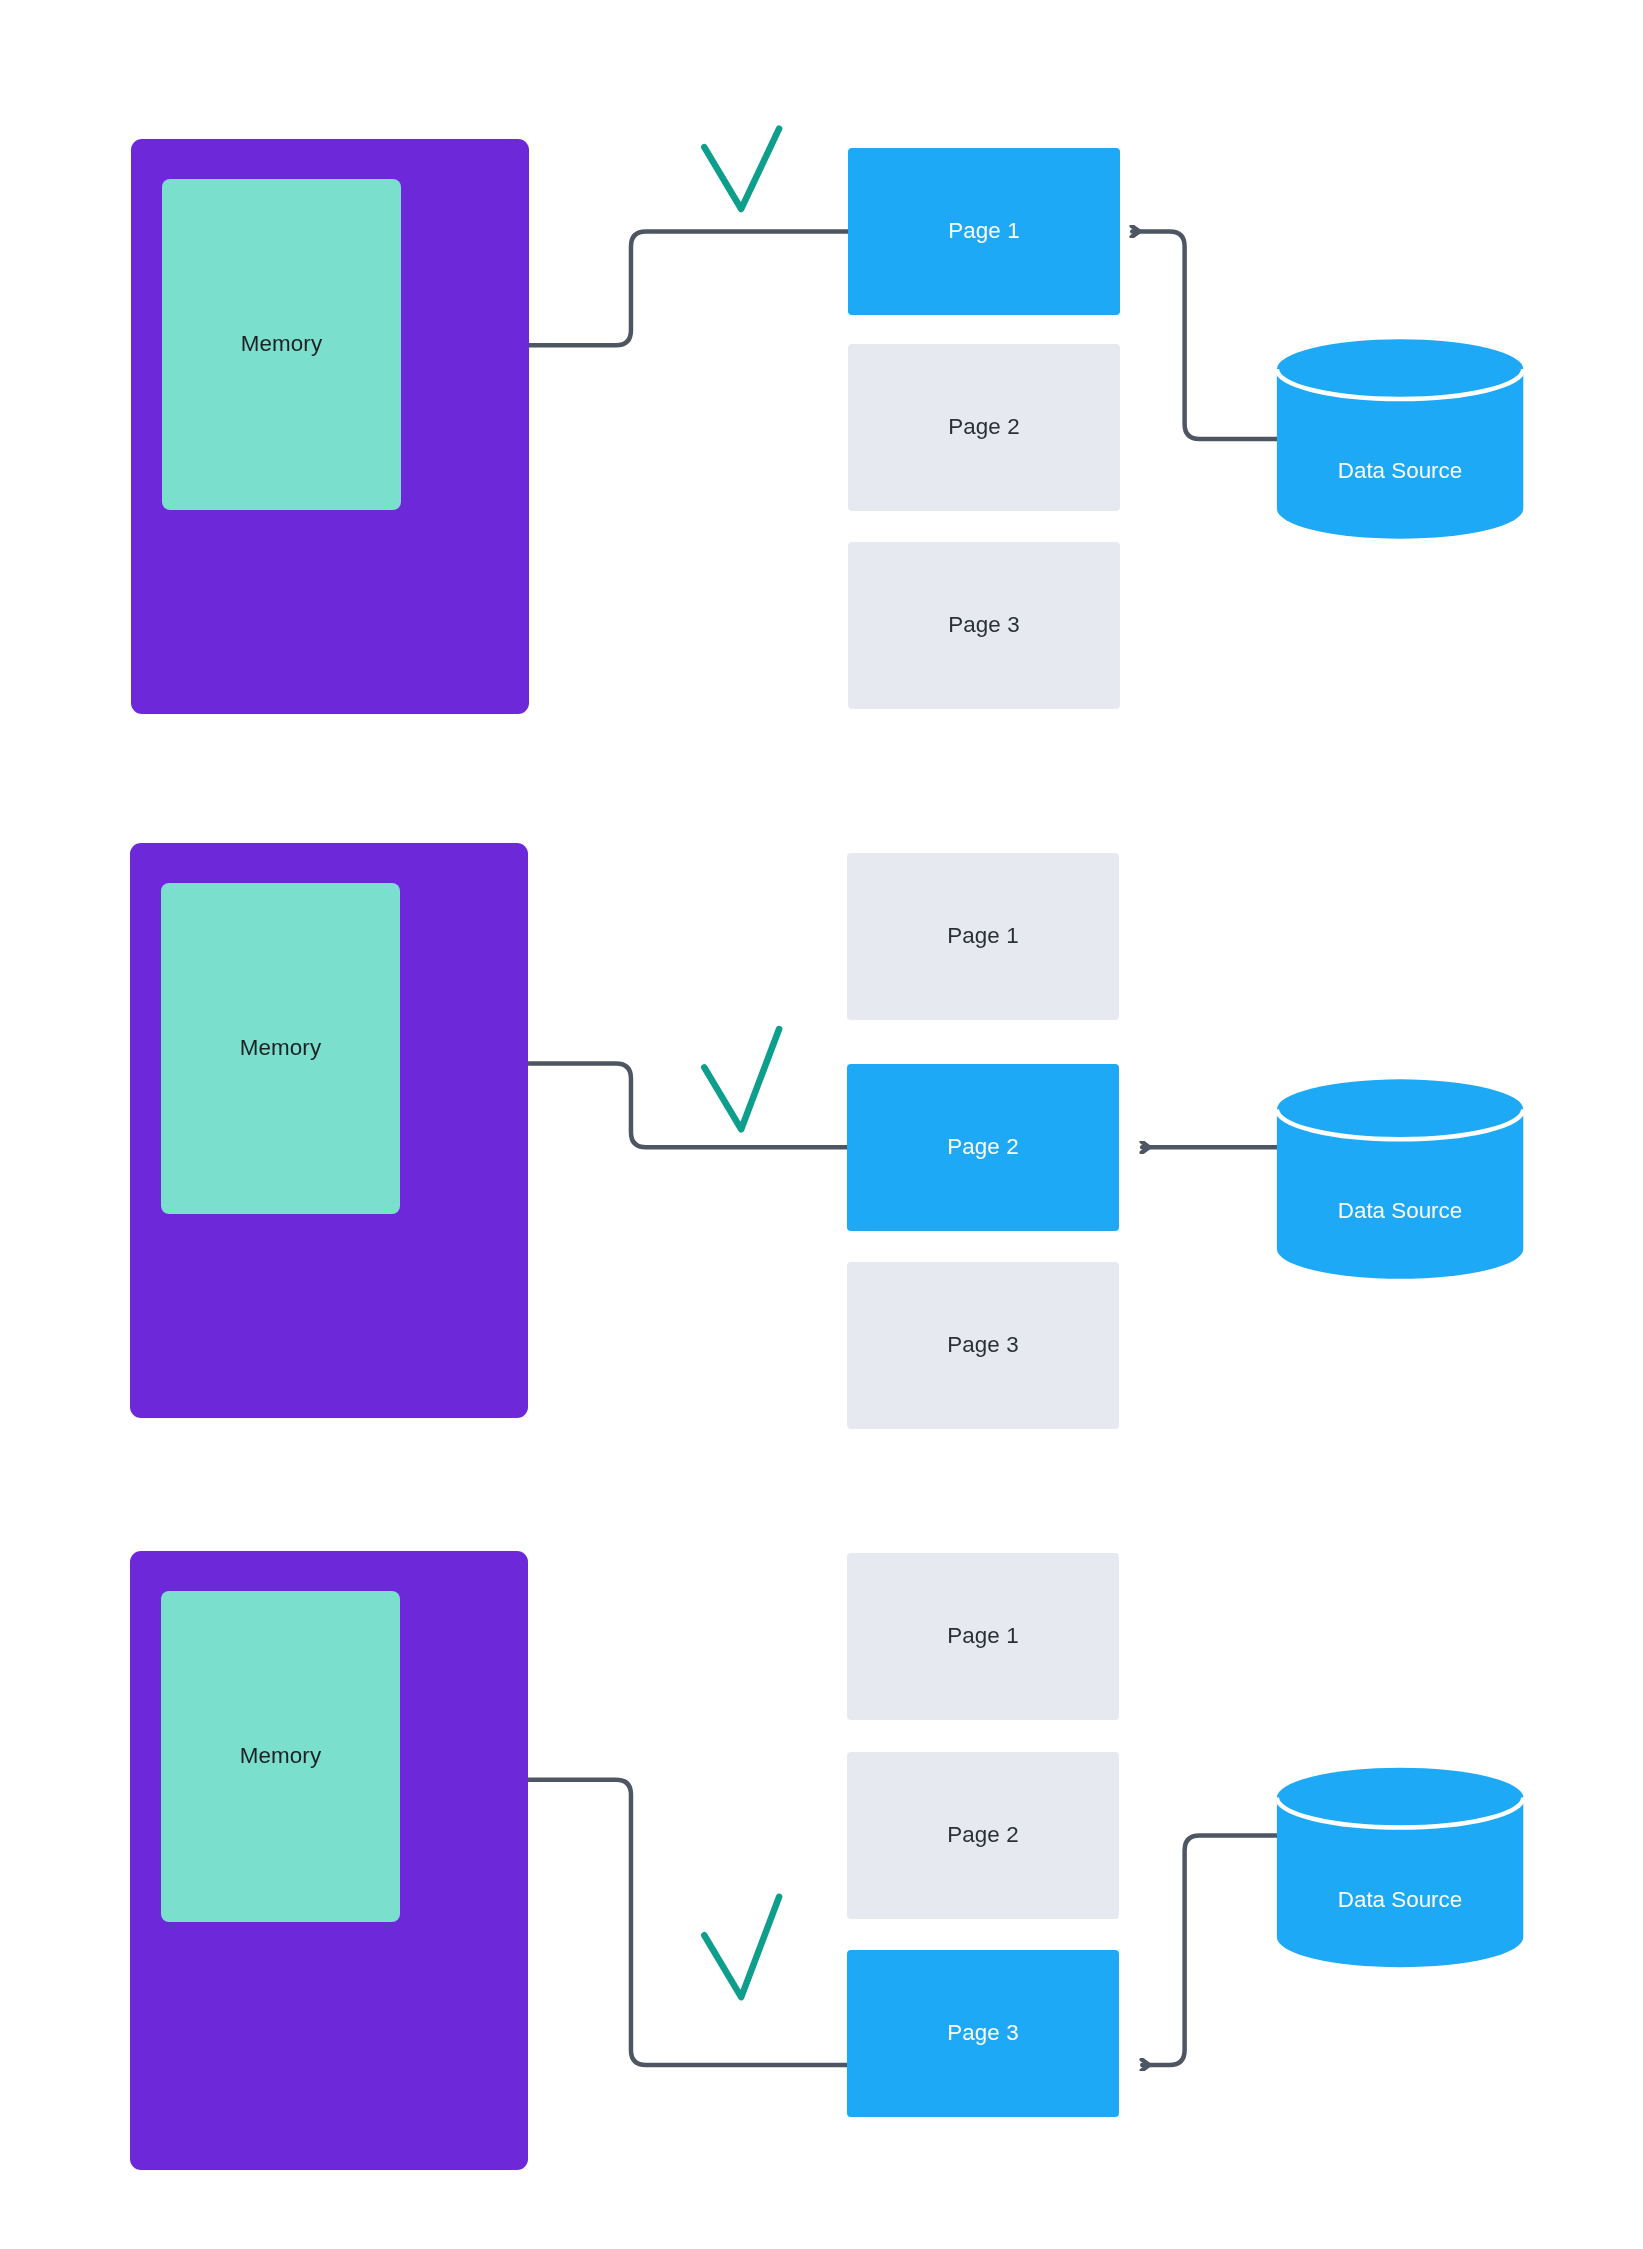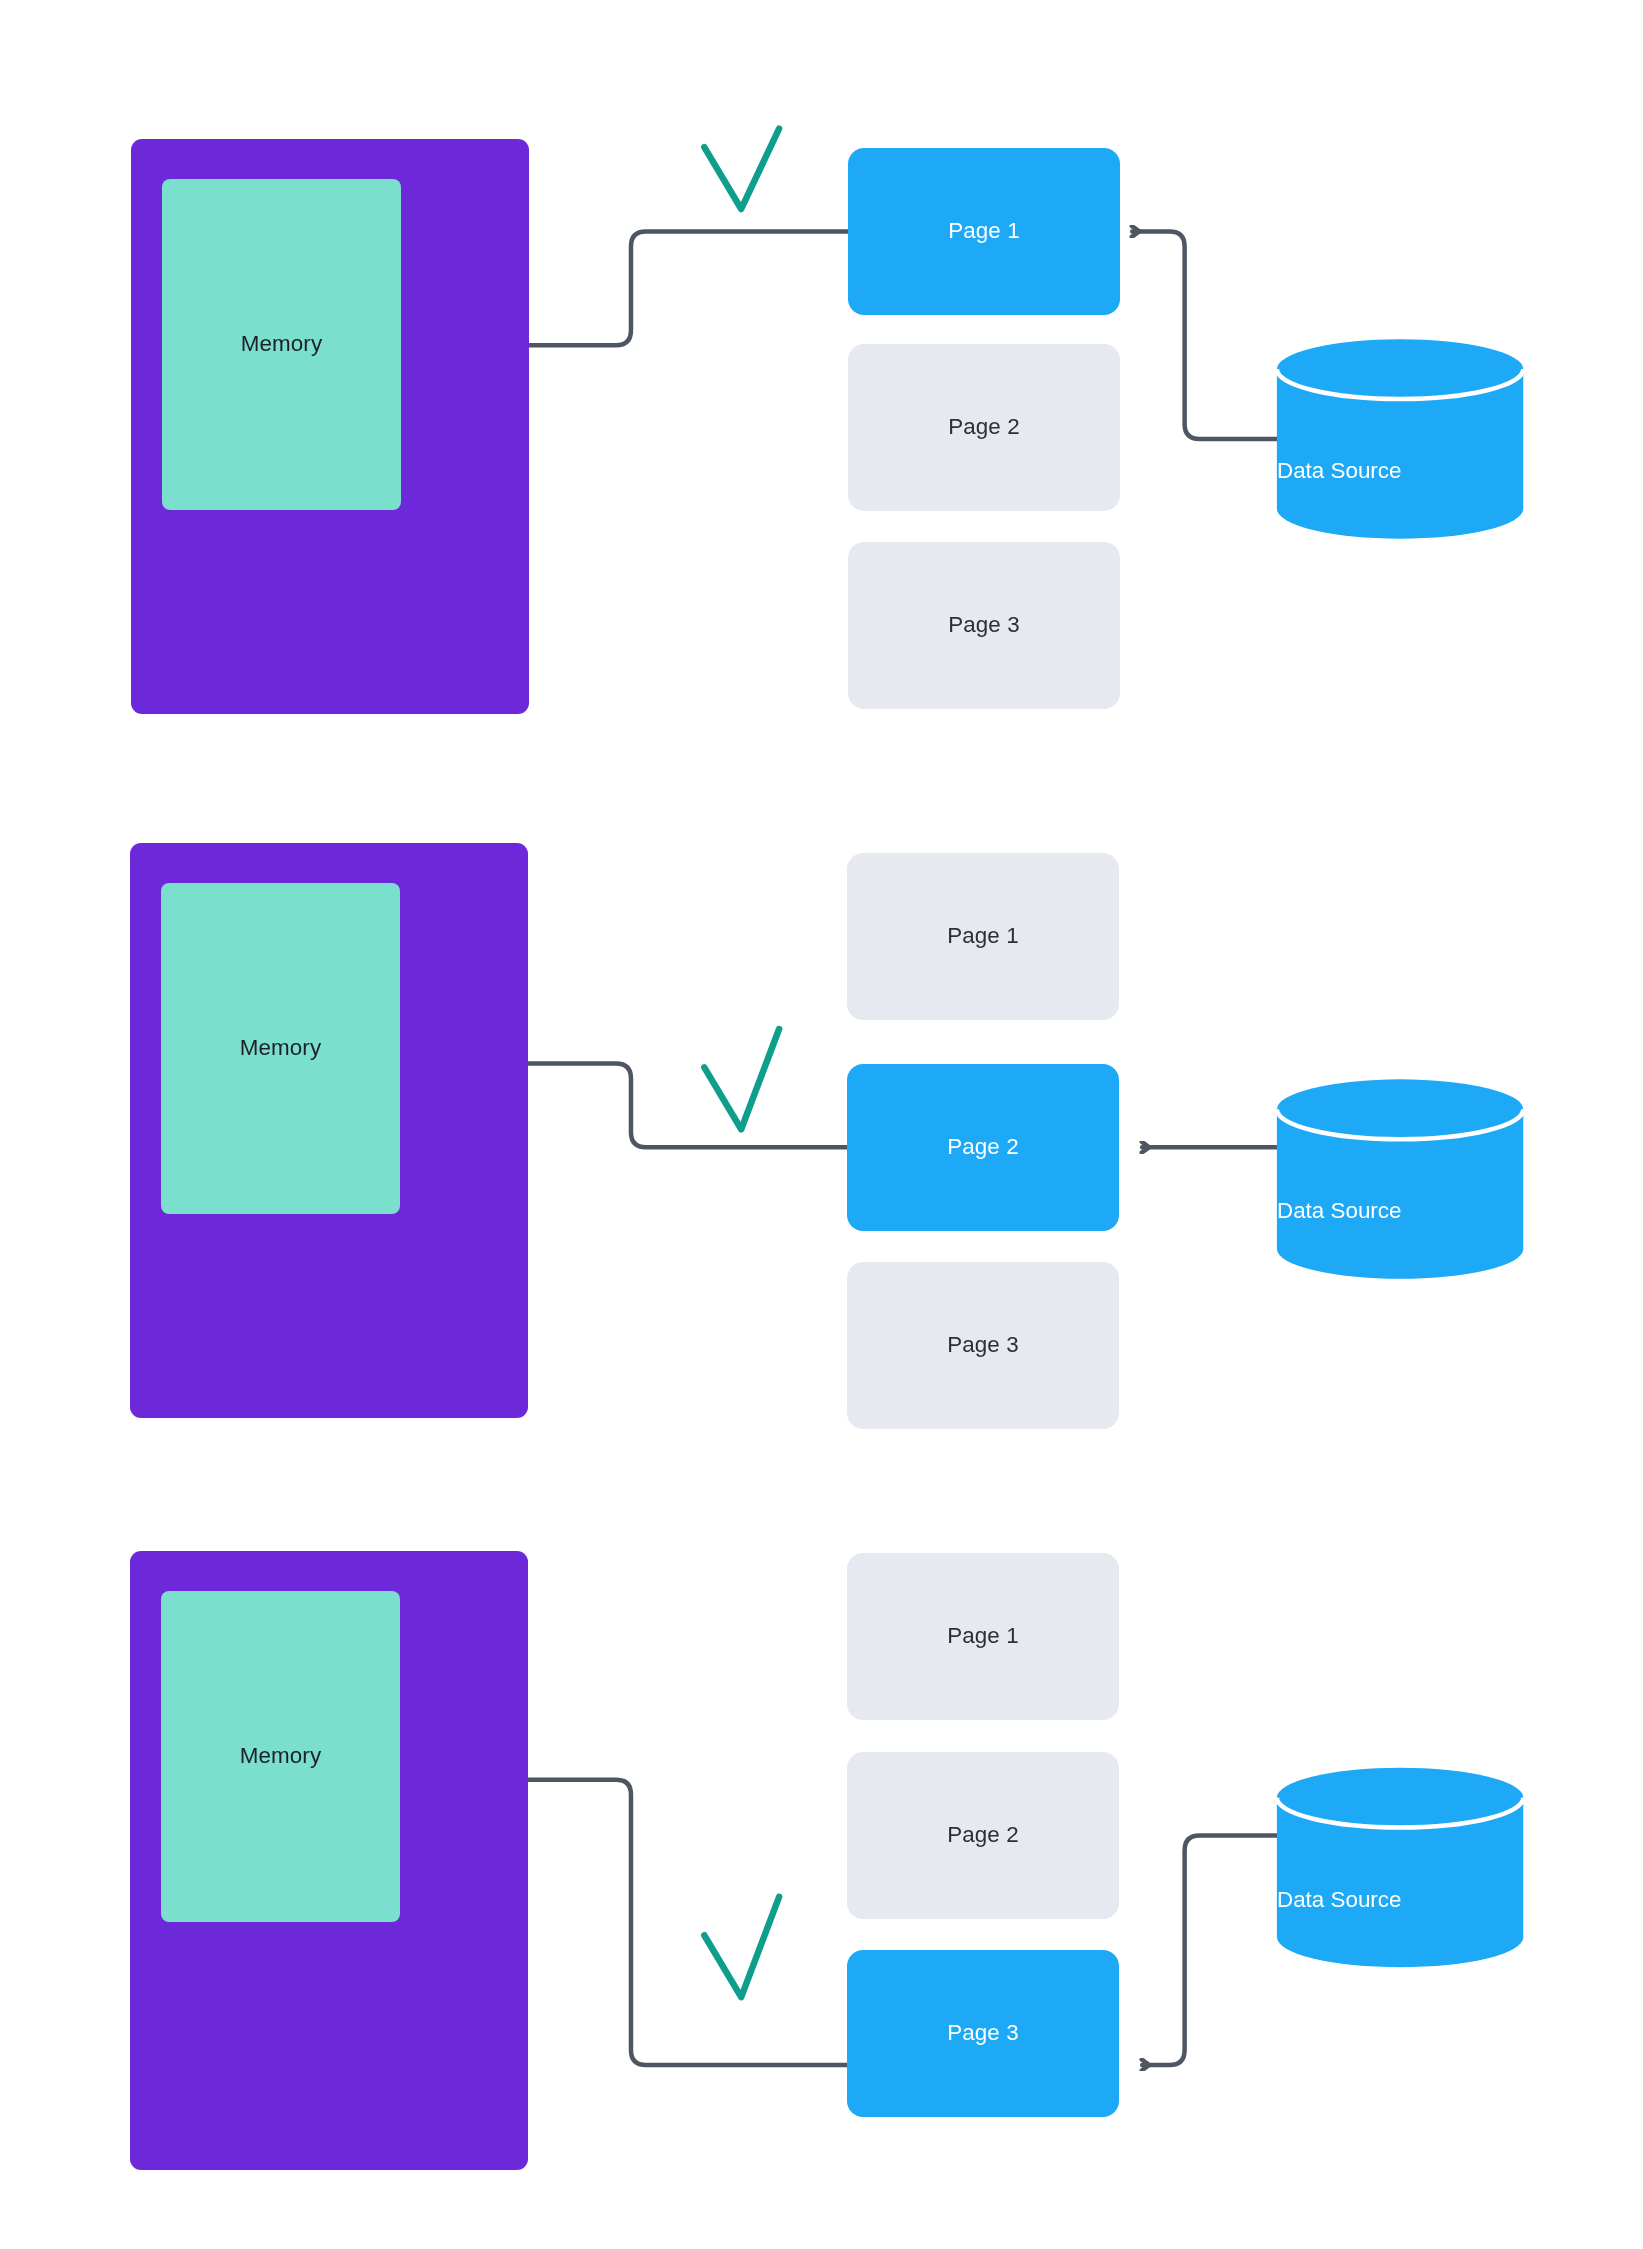--- a/index.html
+++ b/index.html
@@ -26,38 +26,39 @@
     font-size:22.4px;
     color:#1d2126;
     letter-spacing:0.1px;
     line-height:1;
     user-select:none;
   }
 
   
   .page-box{
     position:absolute;
-    border-radius:16px;
+    border-radius:4px;
     display:flex;align-items:center;justify-content:center;
   }
   .page-box.idle{background:#e6e9f0;}
   .page-box.active{background:#1da9f5;}
   .page-label{
     font-size:22.4px;
     line-height:1;
     letter-spacing:0.1px;
     user-select:none;
   }
   .page-box.idle .page-label{color:#2b2f36;}
   .page-box.active .page-label{color:#ffffff;}
 
   
   .ds{position:absolute;}
   .ds-label{
     position:absolute;left:0;right:0;
+    text-align:center;
     font-size:22.4px;color:#ffffff;
     line-height:1;
     user-select:none;
     pointer-events:none;
   }
 
   .svg-layer{position:absolute;left:0;top:0;width:1644px;height:2250px;pointer-events:none;}
 </style>
 </head>
 <body>

